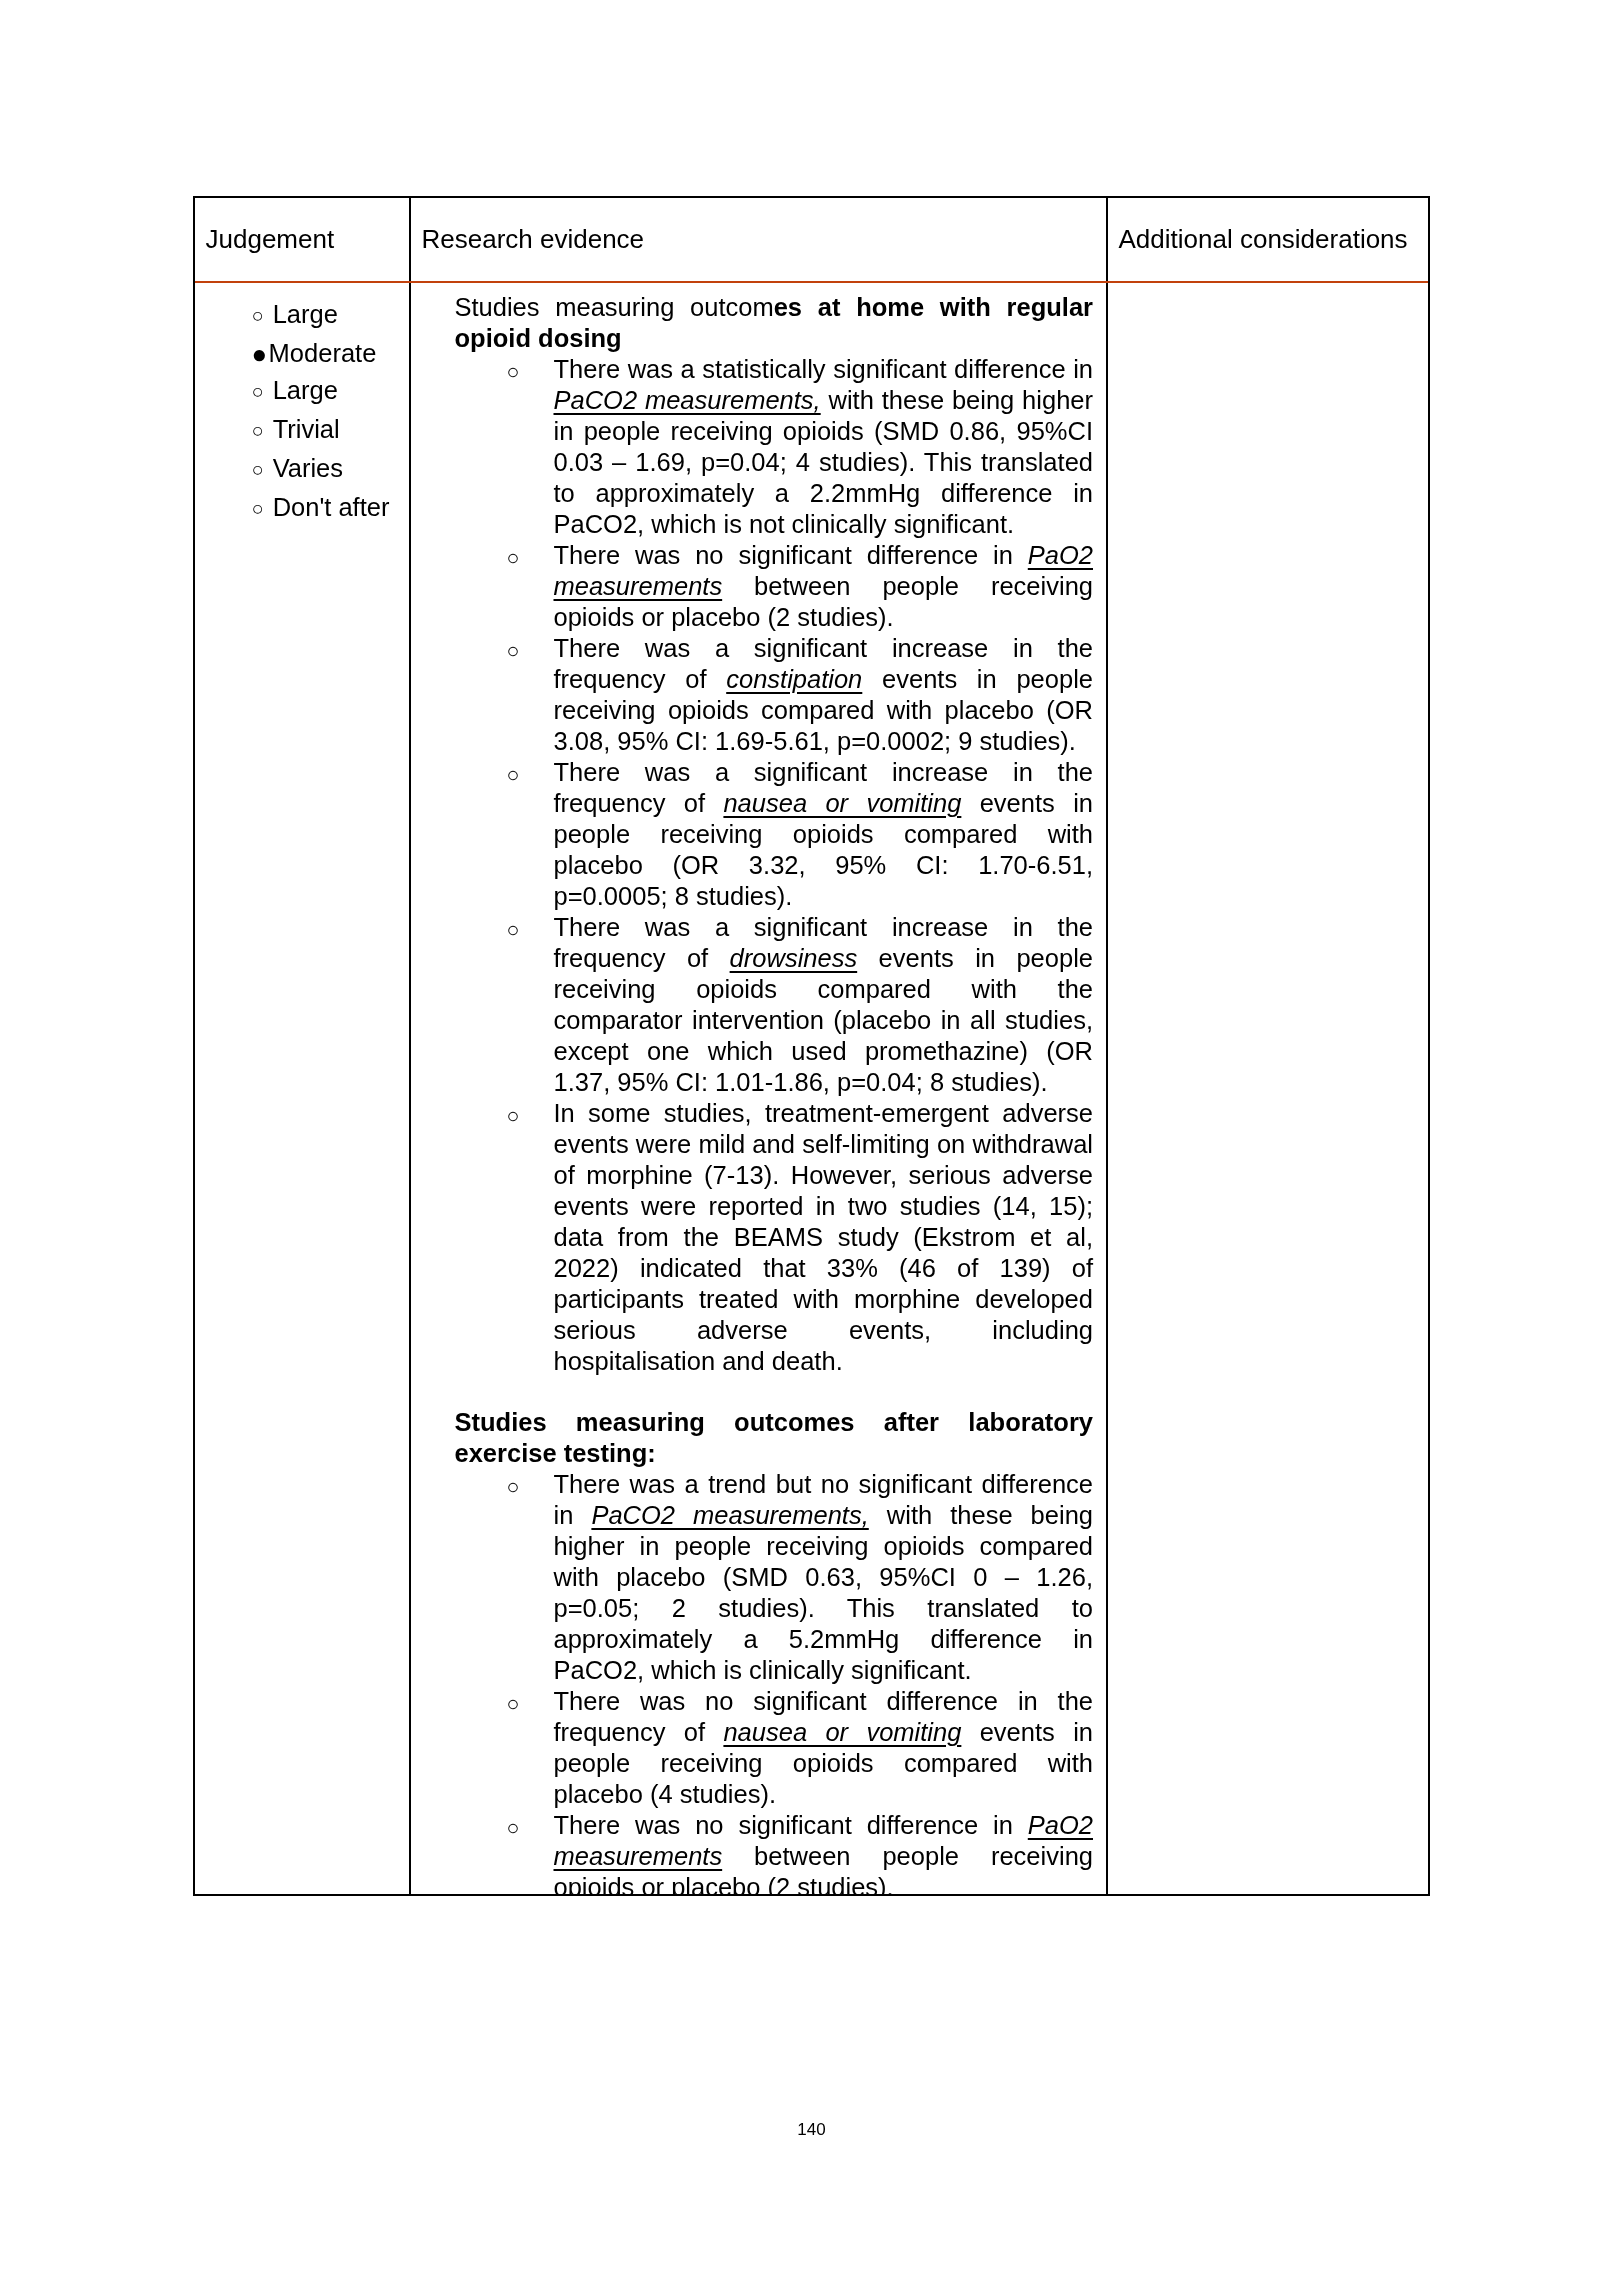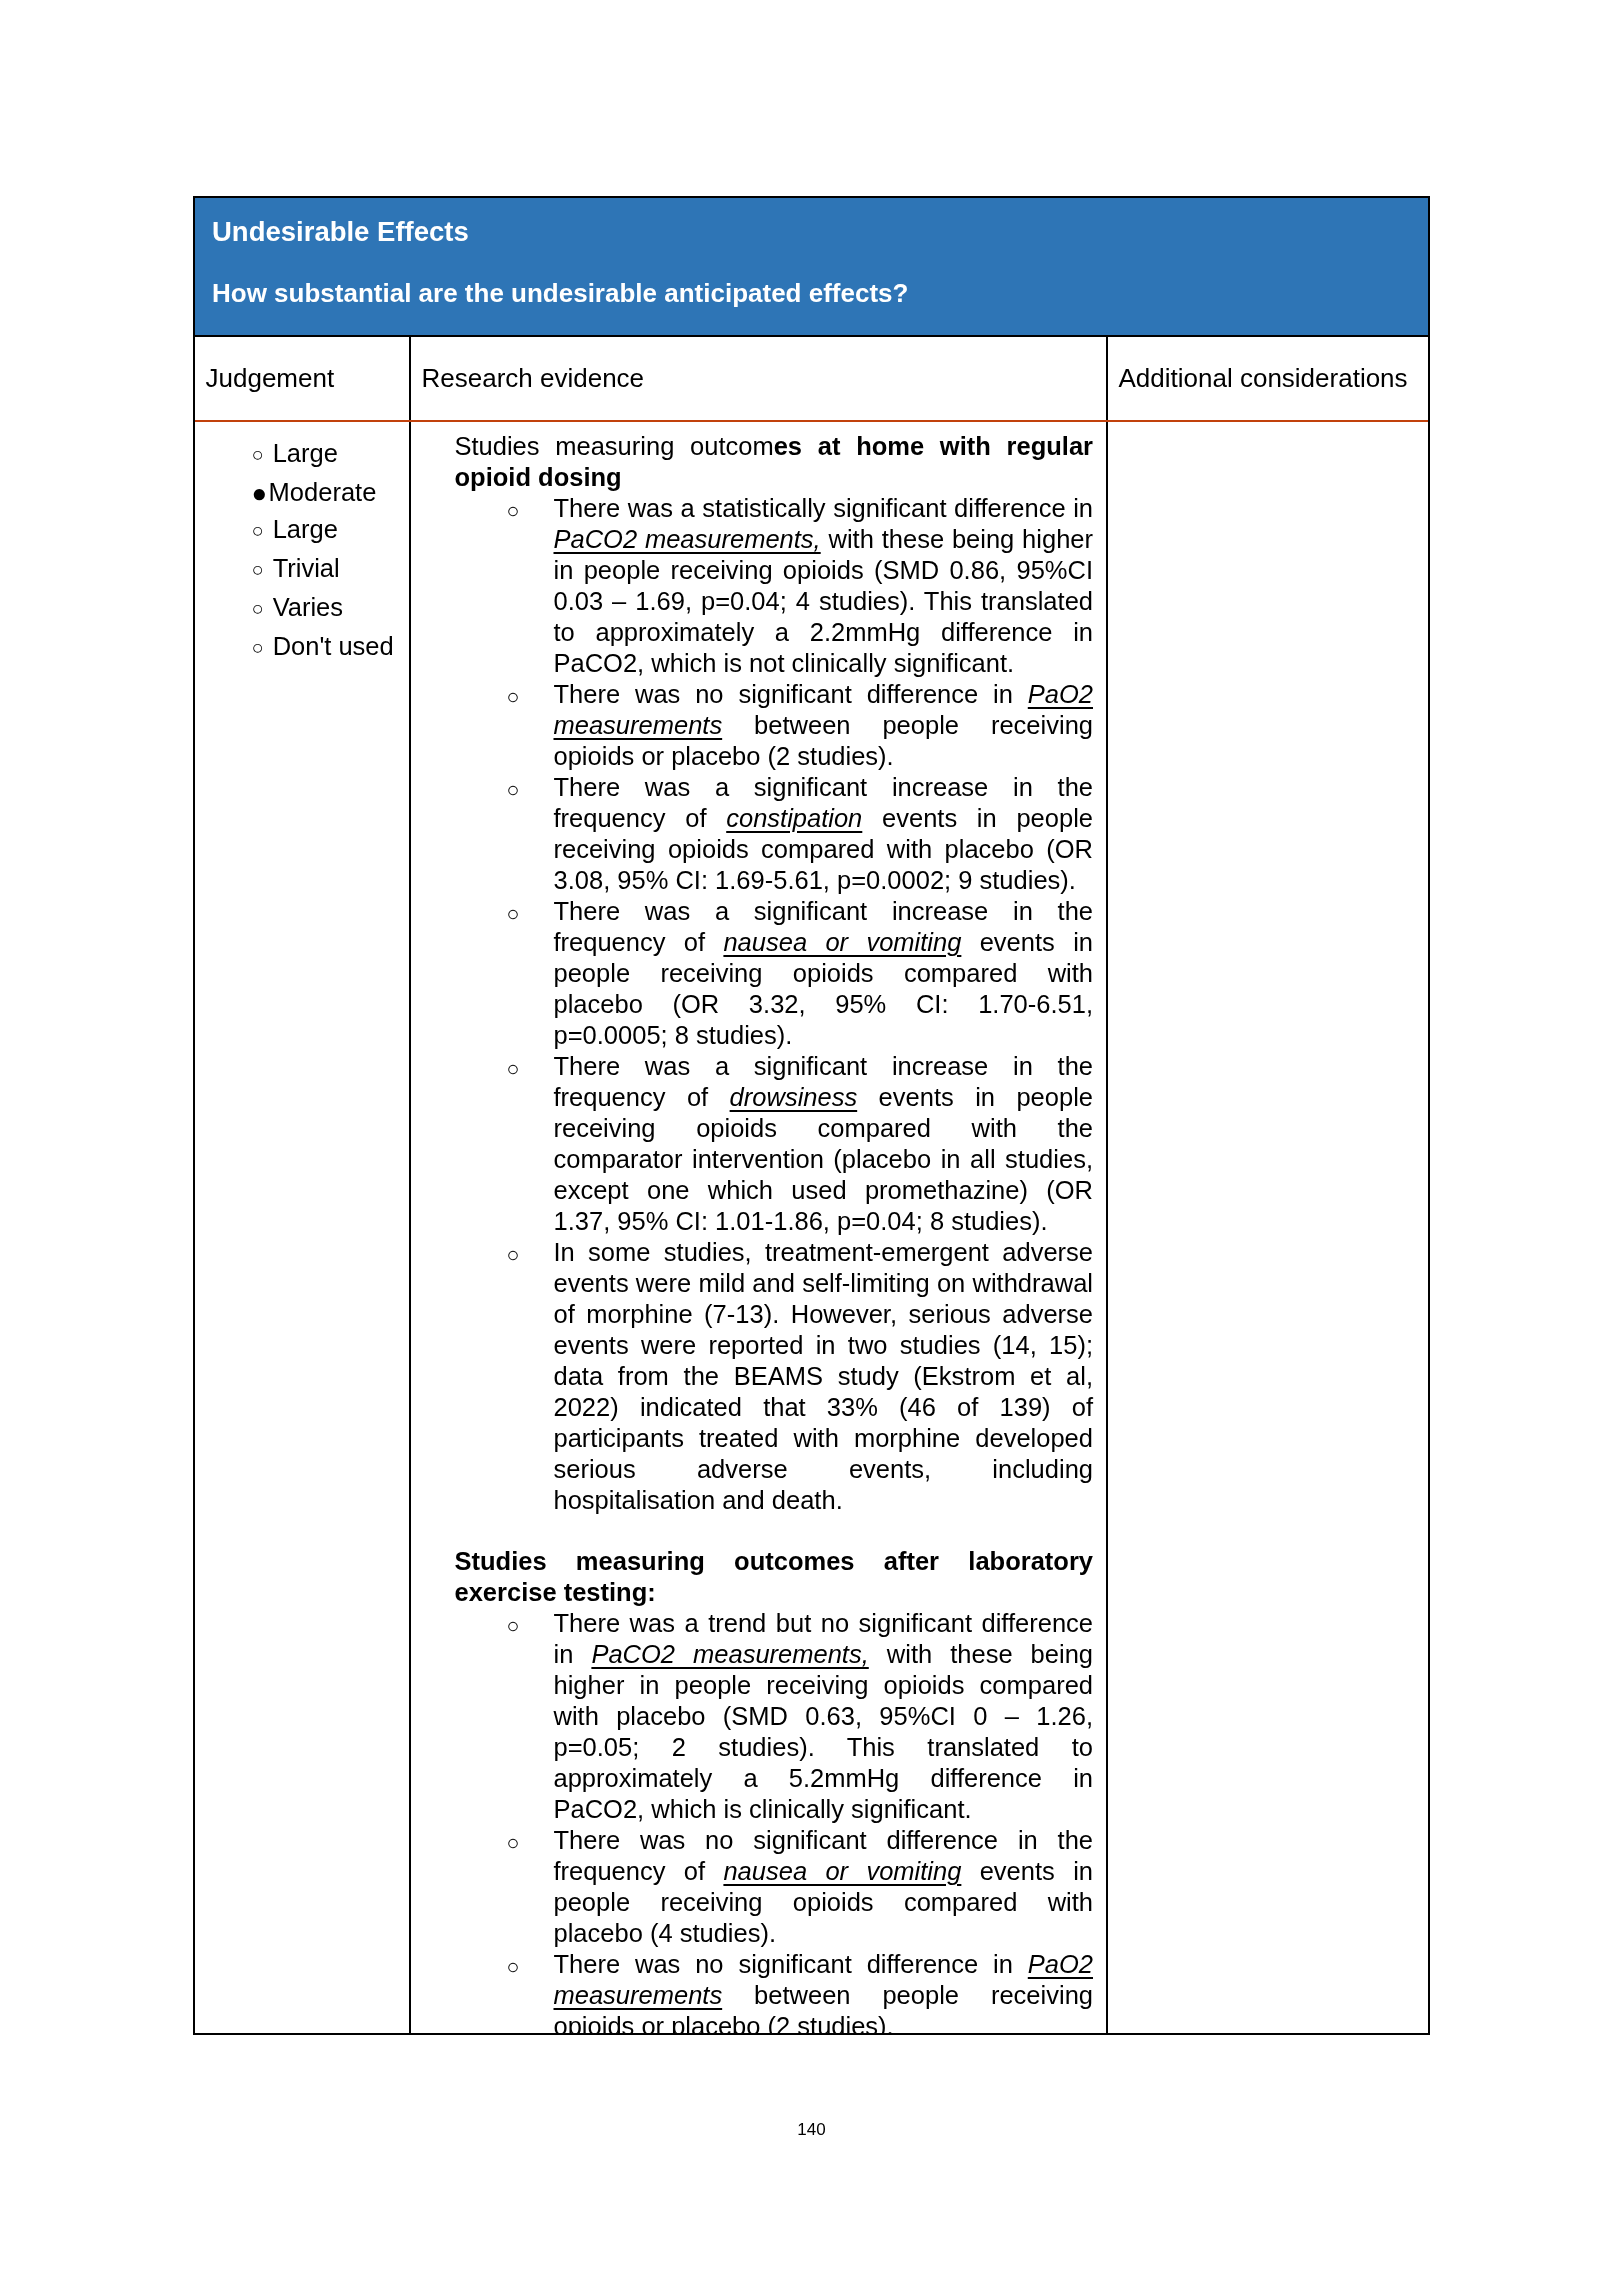--- a/index.html
+++ b/index.html
@@ -34,39 +34,35 @@
   .btext{text-align:justify;}
   .spacer{height:30px;}
   .pageno{position:absolute;top:2120px;left:0;width:100%;text-align:center;font-size:17px;}
 </style>
 </head>
 <body>
 
 <div class="page">
   <div class="etd">
 
-    <div class="row-blue" style="background: rgb(46, 117, 182); color: rgb(255, 255, 255);">
-      <div class="title">Undesirable Effects</div>
-      <div class="q">How substantial are the undesirable anticipated effects?</div>
-    </div>
 
     <div class="row-head">
       <div class="hcell c1">Judgement</div>
       <div class="hcell c2">Research evidence</div>
       <div class="hcell c3">Additional considerations</div>
     </div>
 
     <div class="row-body">
       <div class="bcell c1 judgement">
           <div class="opt"><span class="radio">○</span><span>Large</span></div>
           <div class="opt"><span class="radio sel">●</span><span>Moderate</span></div>
           <div class="opt"><span class="radio">○</span><span>Large</span></div>
           <div class="opt"><span class="radio">○</span><span>Trivial</span></div>
           <div class="opt"><span class="radio">○</span><span>Varies</span></div>
-          <div class="opt"><span class="radio">○</span><span>Don't used</span></div>
+          <div class="opt"><span class="radio">○</span><span>Don't after</span></div>
         </div>
       <div class="bcell c2 evidence">
           <p class="ev-h"><span class="">Studies measuring outcom</span><span class="b">es at home with regular opioid dosing</span></p>
           <div class="bullet">
             <span class="bmark">○</span>
             <div class="btext"><span class="">There was a statistically significant difference in </span><span class="iu">PaCO2 measurements,</span><span class=""> with these being higher in people receiving opioids (SMD 0.86, 95%CI 0.03 – 1.69, p=0.04; 4 studies). This translated to approximately a 2.2mmHg difference in PaCO2, which is not clinically significant.</span></div>
           </div>
           <div class="bullet">
             <span class="bmark">○</span>
             <div class="btext"><span class="">There was no significant difference in </span><span class="iu">PaO2 measurements</span><span class=""> between people receiving opioids or placebo (2 studies).</span></div>

